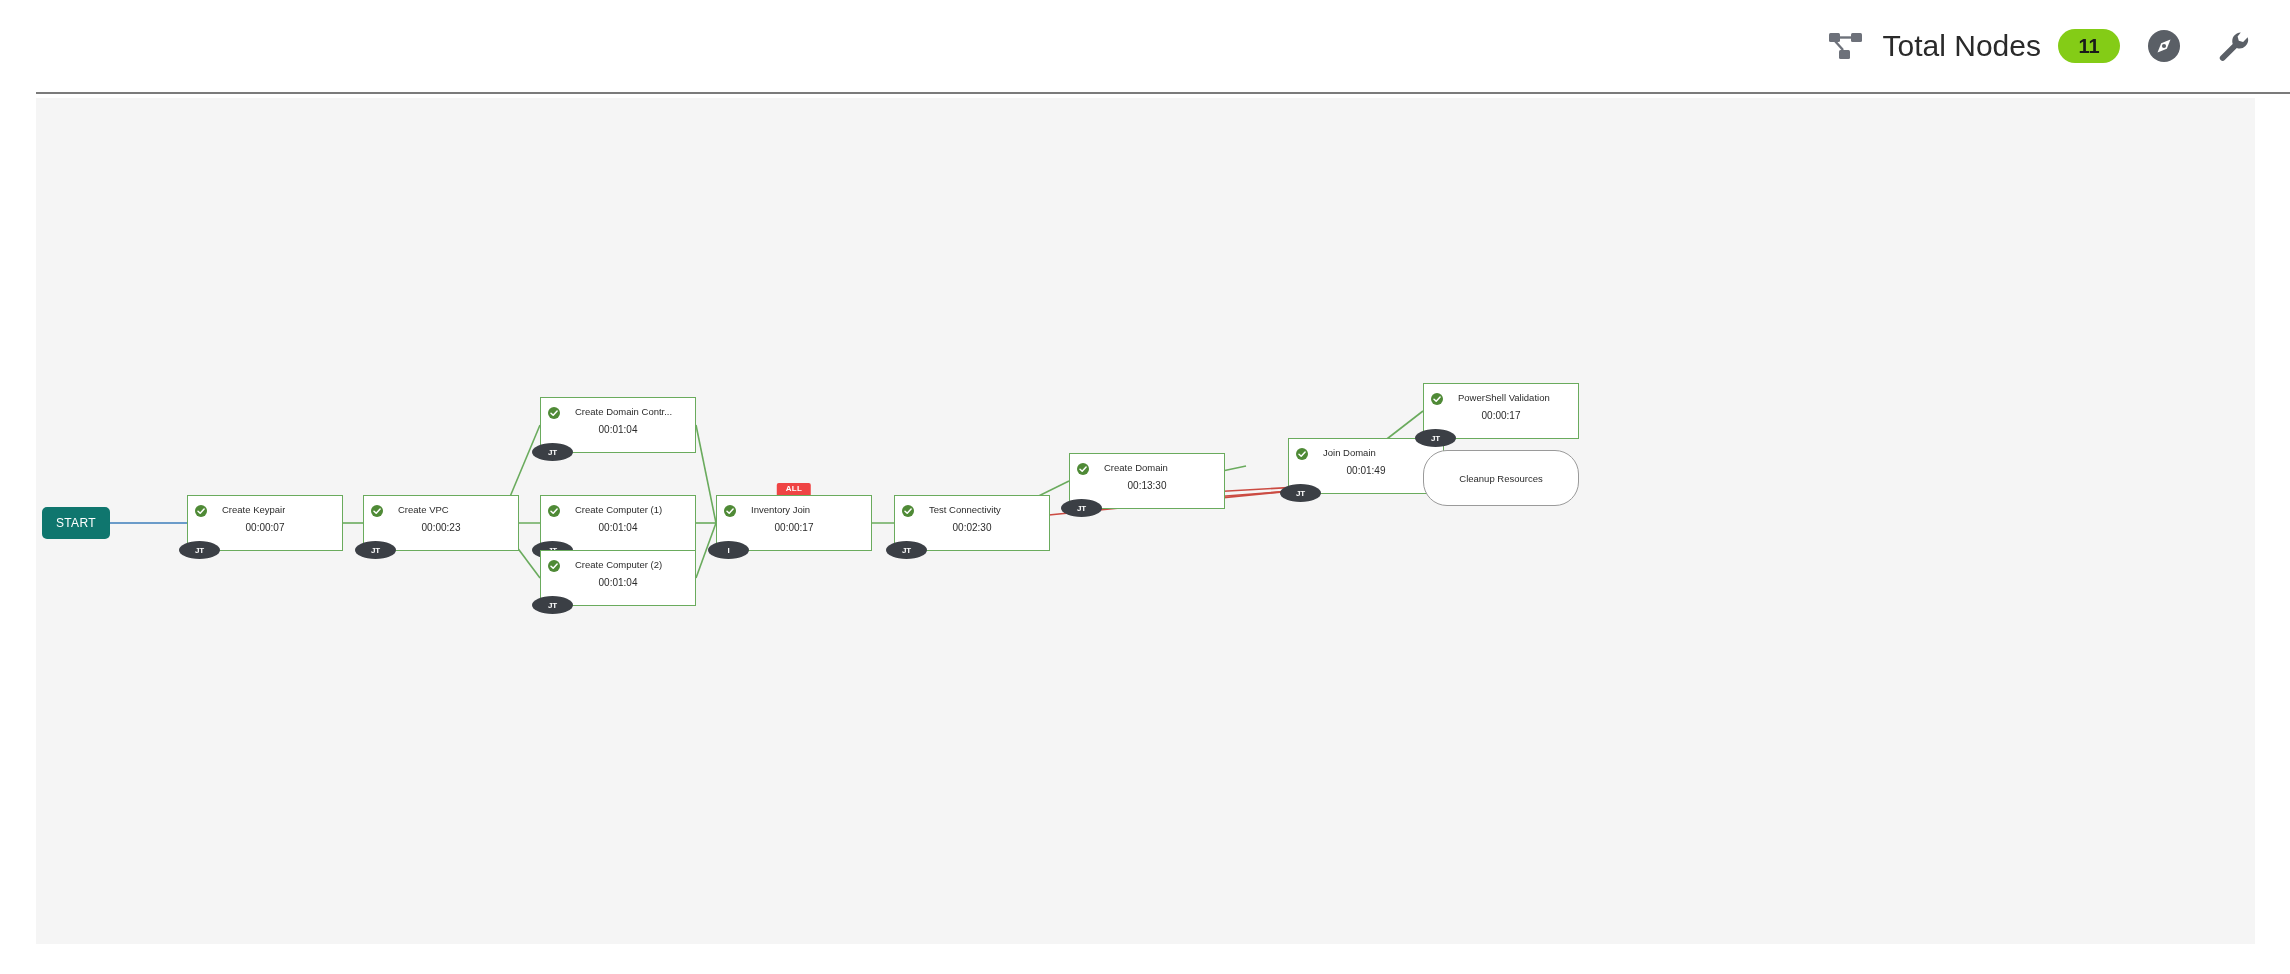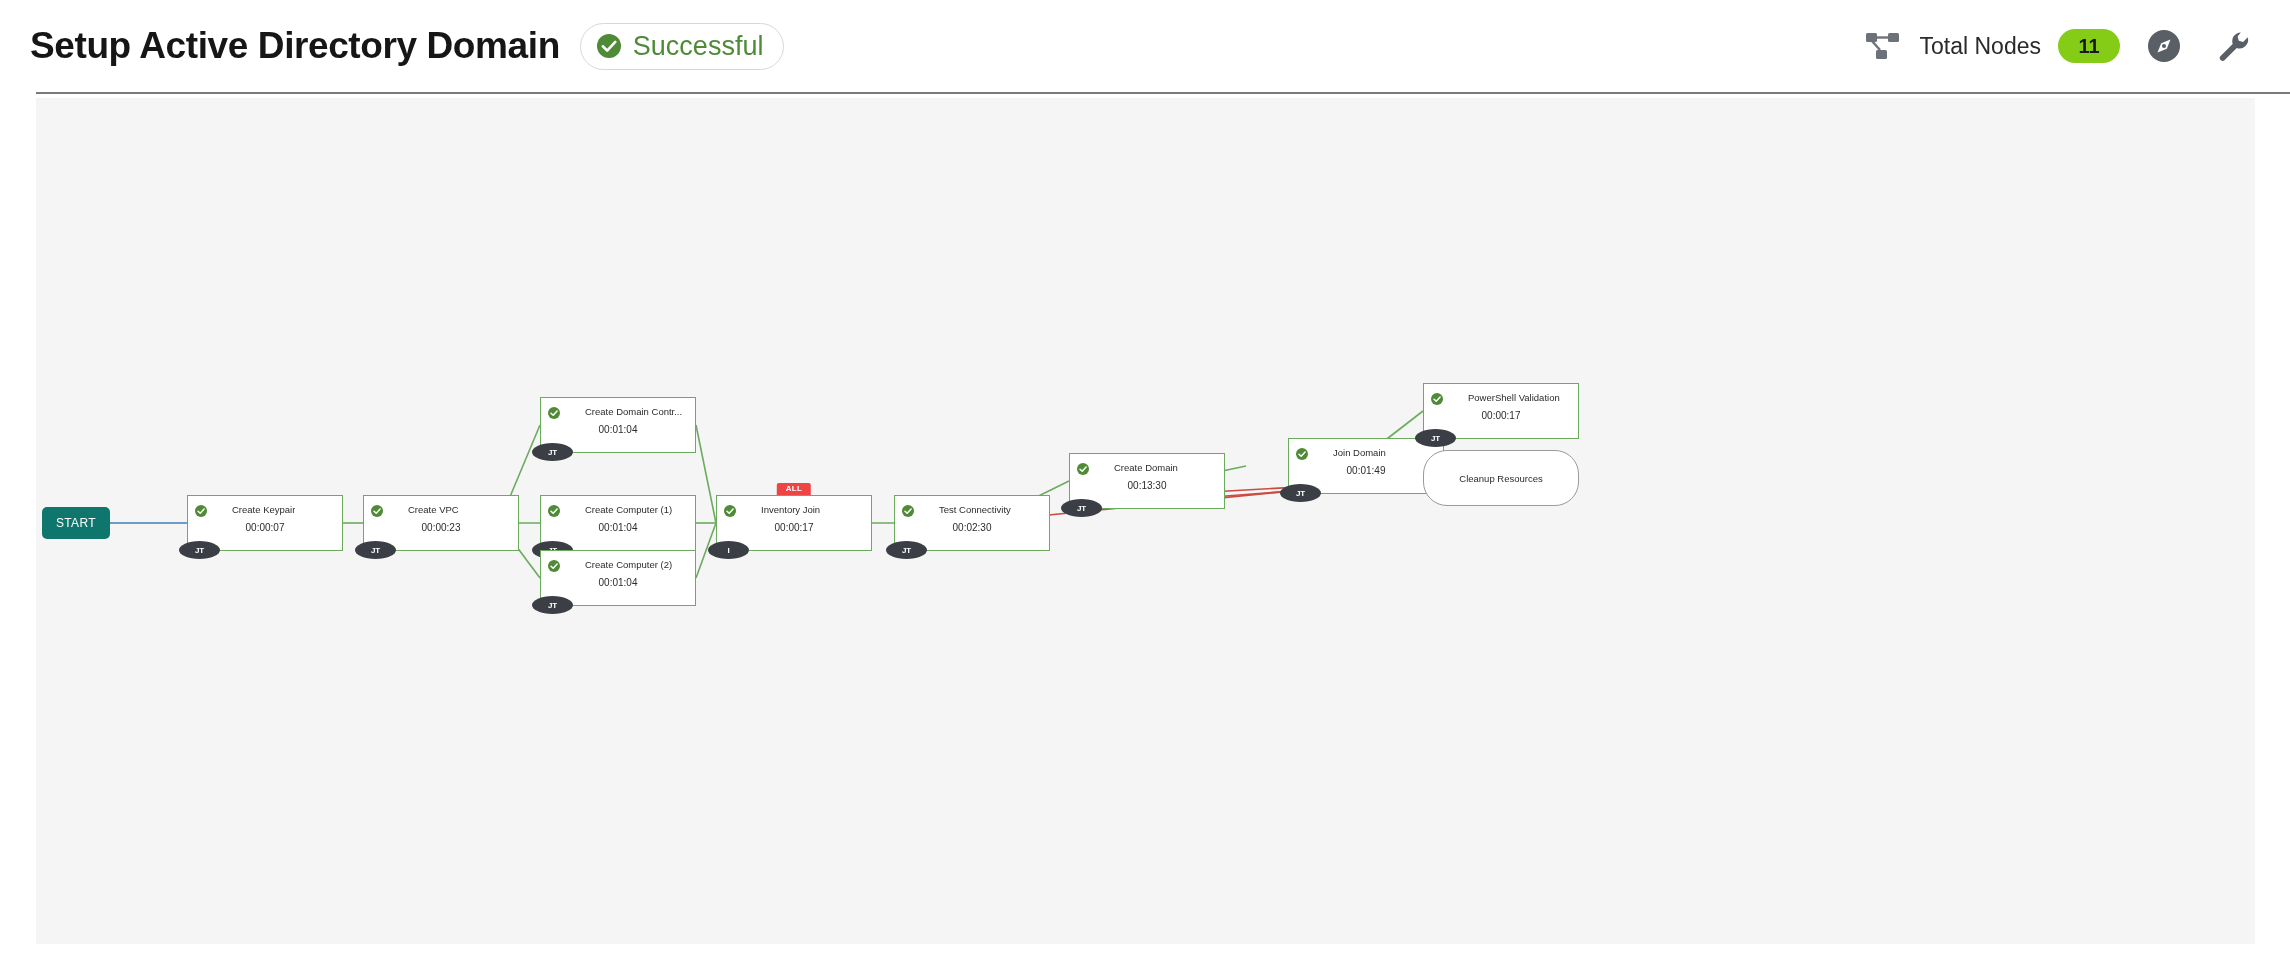--- a/index.html
+++ b/index.html
@@ -56,21 +56,21 @@
   #header-right {
     position: absolute;
     right: 36px; top: 0;
     height: 92px;
     display: flex;
     align-items: center;
     gap: 0;
   }
   #hierarchy-icon { width: 46px; height: 46px; display:flex; align-items:center; justify-content:center; }
   #total-nodes-label {
-    font-size: 23px;
+    font-size: 30px;
     color: #2a2a2a;
     margin-left: 14px;
     white-space: nowrap;
   }
   #total-nodes-count {
     margin-left: 17px;
     background: #84cc16;
     border-radius: 18px;
     min-width: 62px;
     height: 34px;
@@ -110,21 +110,21 @@
     position: absolute;
     background: #ffffff;
     border: 1px solid #6aab5d;
     width: 156px;
     height: 56px;
   }
   .node.gray { border-color: #9a9a9a; border-radius: 24px; }
   .node-title-row {
     display: flex;
     align-items: center;
-    gap: 25px;
+    gap: 15px;
     padding: 7px 6px 0 7px;
     text-align: right;
   }
   .node-status-icon { width: 12px; height: 12px; flex: 0 0 12px; }
   .node-title {
     font-size: 9.5px;
     color: #2b2b2b;
     white-space: nowrap;
     overflow: hidden;
     text-overflow: ellipsis;
@@ -189,33 +189,20 @@
     color: #ffffff;
     font-size: 12px;
     letter-spacing: 0.4px;
   }
 </style>
 </head>
 <body>
 
 <div id="header">
 
-  <div id="header-left">
-    <div id="page-title">Setup Active Directory Domain</div>
-
-    <div id="status-badge">
-      <span class="check-wrap">
-        <svg width="26" height="26" viewBox="0 0 26 26">
-          <circle cx="13" cy="13" r="12" fill="#4f8a36"></circle>
-          <path d="M6.8 13.3 L11.2 17.6 L19.3 8.9" fill="none" stroke="#ffffff" stroke-width="2.6" stroke-linecap="round" stroke-linejoin="round"></path>
-        </svg>
-      </span>
-      <span id="status-label">Successful</span>
-    </div>
-  </div>
 
   <div id="header-right">
     <span id="hierarchy-icon">
       <svg width="36" height="32" viewBox="0 0 36 32">
         <rect x="1" y="3" width="11" height="9" rx="1.5" fill="#6d717a"></rect>
         <rect x="23" y="3" width="11" height="9" rx="1.5" fill="#6d717a"></rect>
         <rect x="11" y="20" width="11" height="9" rx="1.5" fill="#6d717a"></rect>
         <line x1="12" y1="7.5" x2="23" y2="7.5" stroke="#6d717a" stroke-width="2.4"></line>
         <line x1="7" y1="11" x2="15" y2="20" stroke="#6d717a" stroke-width="2.4"></line>
       </svg>

